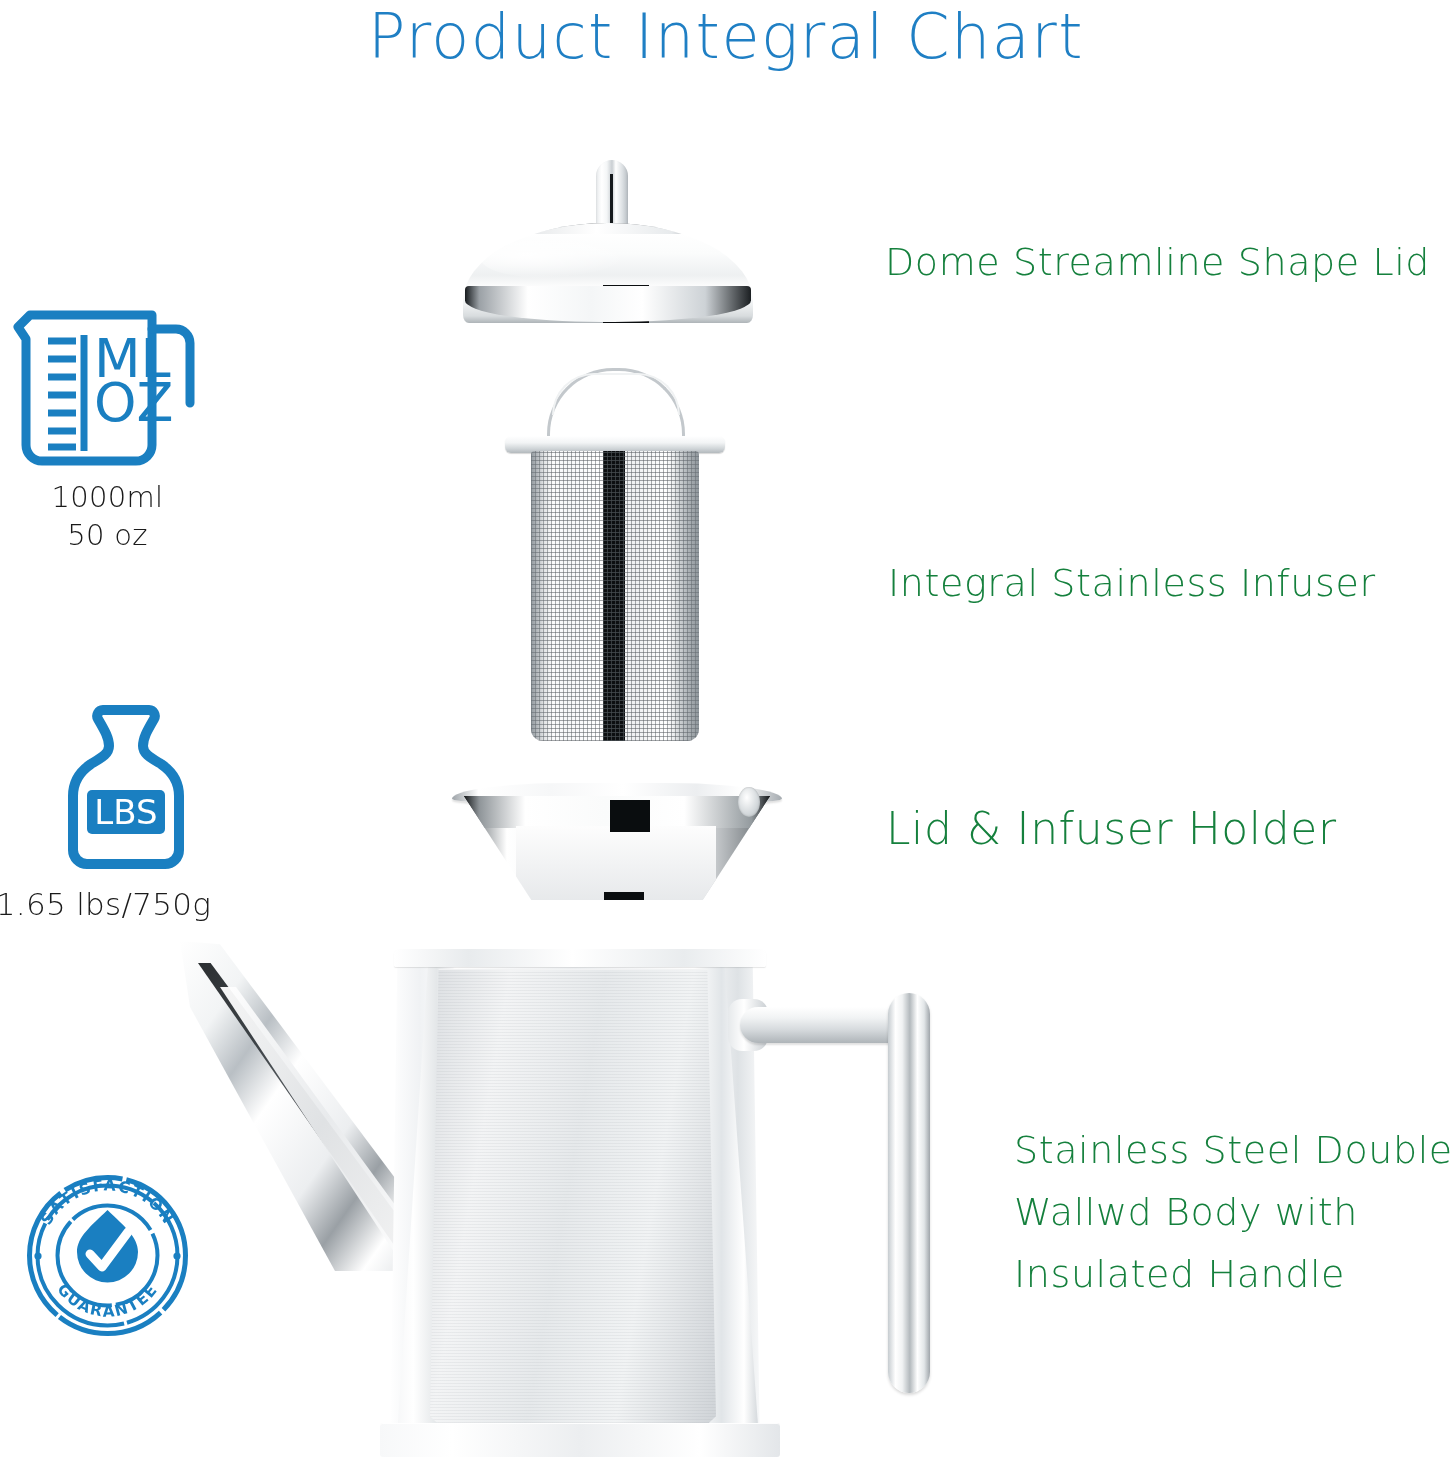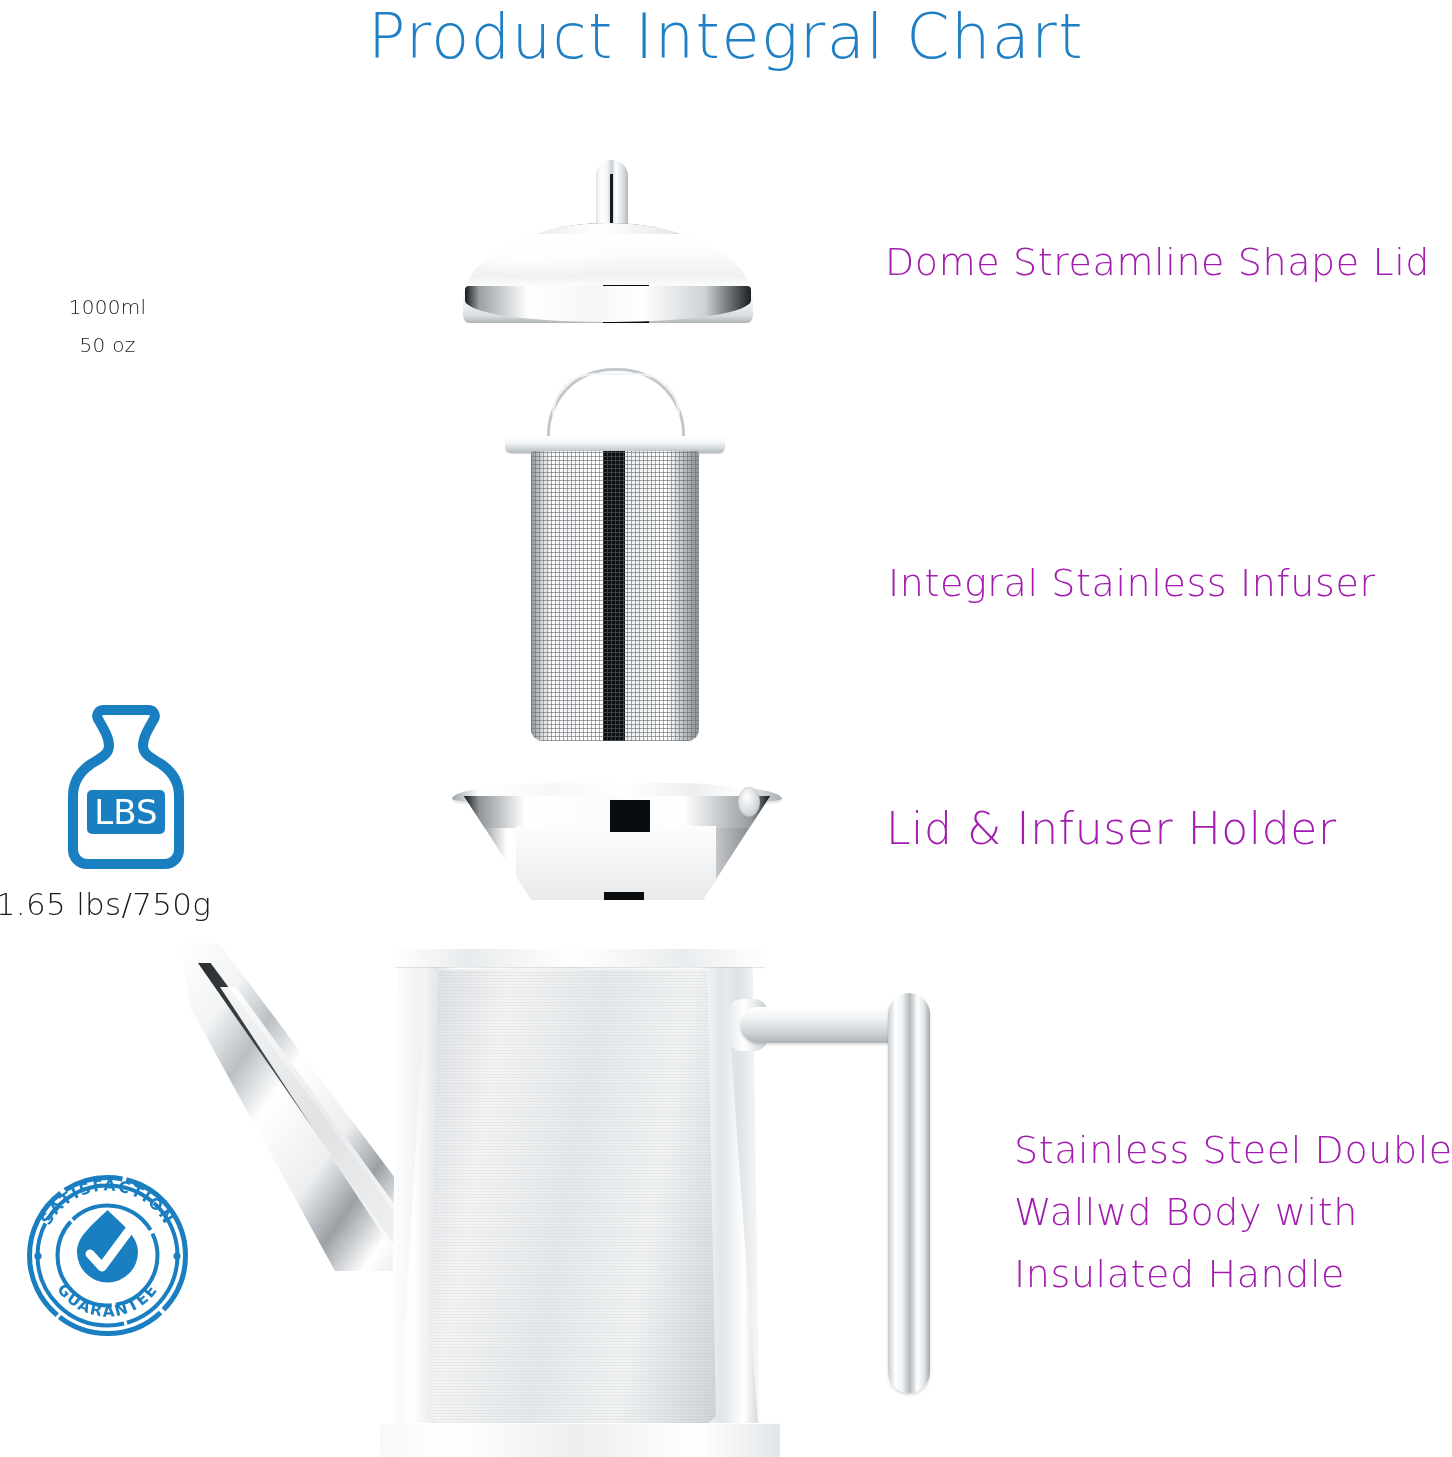--- a/index.html
+++ b/index.html
@@ -13,33 +13,33 @@
 
   
   #page-title{
     position:absolute;left:0;top:2px;width:1452px;text-align:center;
     color:#1f7fc4;font-size:62px;line-height:70px;font-weight:300;
     letter-spacing:1.5px;font-family:"DejaVu Sans",sans-serif;
   }
 
   
   .callout{
-    position:absolute;color:#a21caf;font-weight:300;letter-spacing:.6px;
+    position:absolute;color:#15803d;font-weight:300;letter-spacing:.6px;
     font-family:"DejaVu Sans",sans-serif;white-space:nowrap;
   }
   #callout-lid{left:885px;top:240px;font-size:38px;}
   #callout-infuser{left:888px;top:561px;font-size:38px;}
   #callout-holder{left:886px;top:803px;font-size:44px;}
   #callout-body{left:1014px;top:1119px;font-size:38px;line-height:62px;white-space:normal;width:470px;}
   #callout-body span{display:block;}
 
   
   .spec{position:absolute;text-align:center;}
   .spec .spec-text{
-    color:#1a1a1a;font-weight:300;font-size:20px;line-height:38px;
+    color:#1a1a1a;font-weight:300;font-size:29px;line-height:38px;
     font-family:"DejaVu Sans",sans-serif;letter-spacing:.3px;
   }
   #spec-volume{left:0px;top:288px;width:215px;}
   #spec-volume .icon-wrap{height:190px;display:flex;align-items:center;justify-content:center;}
   #spec-weight{left:0px;top:690px;width:215px;}
   #spec-weight .icon-wrap{height:195px;display:flex;align-items:center;justify-content:center;margin-left:36px;}
   #spec-weight .spec-text{font-size:31px;white-space:nowrap;margin-left:-8px;}
 
   
   #guarantee-badge{position:absolute;left:20px;top:1168px;width:175px;height:175px;}
@@ -222,20 +222,40 @@
   .badge-text{font-family:"DejaVu Sans",sans-serif;}
 </style>
 </head>
 <body>
 
 <div class="stage">
 
   <div id="page-title">Product Integral Chart</div>
 
   <div class="spec" id="spec-volume">
+    <div class="icon-wrap">
+      <svg width="200" height="180" viewBox="0 0 200 180">
+
+        <path d="M22,22 L10,34 L18,46 L18,152 a16,16 0 0 0 16,16 L128,168 a16,16 0 0 0 16,-16 L144,22 Z" fill="#ffffff" stroke="#1a7fc1" stroke-width="9" stroke-linejoin="round"></path>
+        <path d="M144,36 L168,36 a14,14 0 0 1 14,14 L182,110" fill="none" stroke="#1a7fc1" stroke-width="9" stroke-linecap="round"></path>
+
+        <g stroke="#1a7fc1" stroke-width="7" stroke-linecap="butt">
+          <line x1="40" y1="48" x2="68" y2="48"></line>
+          <line x1="40" y1="66" x2="68" y2="66"></line>
+          <line x1="40" y1="84" x2="68" y2="84"></line>
+          <line x1="40" y1="102" x2="68" y2="102"></line>
+          <line x1="40" y1="120" x2="68" y2="120"></line>
+          <line x1="40" y1="138" x2="68" y2="138"></line>
+          <line x1="40" y1="154" x2="68" y2="154"></line>
+        </g>
+        <line x1="76" y1="42" x2="76" y2="158" stroke="#1a7fc1" stroke-width="7"></line>
+        <text class="badge-text" x="86" y="84" font-size="54" fill="#1a7fc1">ML</text>
+        <text class="badge-text" x="86" y="128" font-size="54" fill="#1a7fc1">OZ</text>
+      </svg>
+    </div>
     <div class="spec-text">1000ml</div>
     <div class="spec-text">50 oz</div>
   </div>
 
   <div class="spec" id="spec-weight">
     <div class="icon-wrap">
       <svg width="150" height="180" viewBox="0 0 150 180">
         <path d="M52,12 L98,12 a6,6 0 0 1 5,9 C96,33 92,40 92,48 C92,56 100,60 110,66
                  C122,74 128,84 128,98 L128,152 a14,14 0 0 1 -14,14 L36,166 a14,14 0 0 1 -14,-14
                  L22,98 C22,84 28,74 40,66 C50,60 58,56 58,48 C58,40 54,33 47,21 a6,6 0 0 1 5,-9 Z" fill="#ffffff" stroke="#1a7fc1" stroke-width="10" stroke-linejoin="round"></path>

